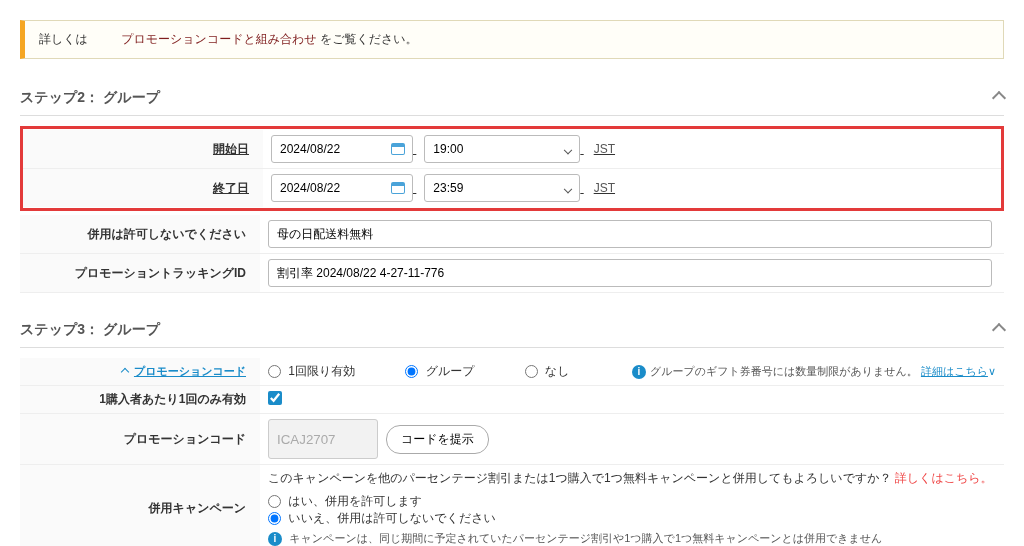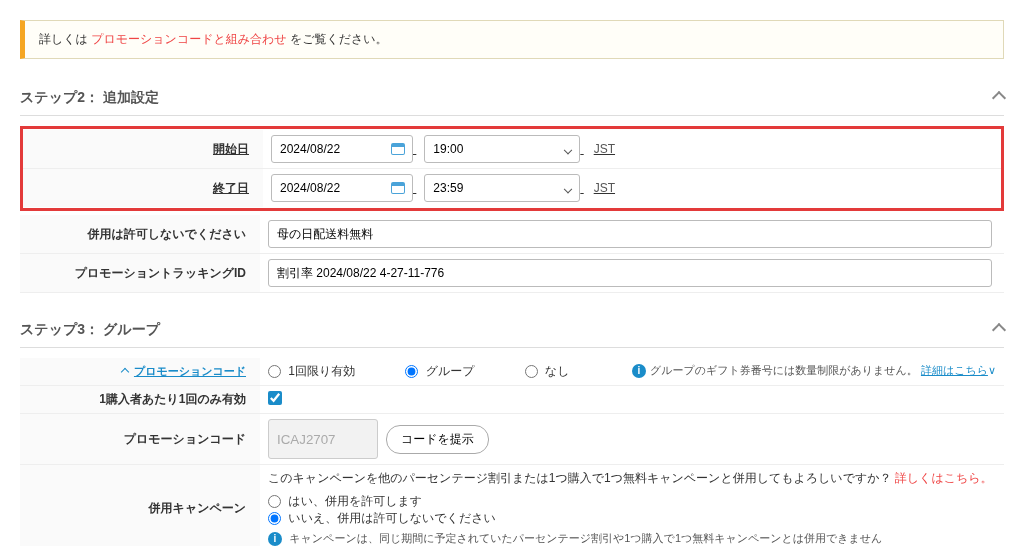--- a/index.html
+++ b/index.html
@@ -11,21 +11,21 @@
       padding: 20px;
     }
     .info-banner {
       border: 1px solid #e0d9b8;
       border-left: 5px solid #f5a623;
       background: #fffef8;
       padding: 10px 14px;
       margin-bottom: 20px;
       font-size: 12px;
     }
-    .info-banner a { color: #ef4444; text-decoration: none; }
+    .info-banner a { color: #7f1d1d; text-decoration: none; margin-left: 30px; }
     .section-header {
       display: flex;
       justify-content: space-between;
       align-items: center;
       padding: 10px 0 8px;
       border-bottom: 1px solid #ddd;
       cursor: pointer;
       margin-bottom: 10px;
     }
     .section-title { font-size: 14px; font-weight: bold; color: #555; }
@@ -130,41 +130,41 @@
     .btn-outline {
       border: 1px solid #aaa;
       background: #fff;
       border-radius: 14px;
       padding: 5px 14px;
       font-size: 12px;
       cursor: pointer;
     }
     .radio-flex {
       display: flex;
-      align-items: flex-start;
+      align-items: center;
       gap: 15px;
     }
     .radio-flex .rgroup { display: flex; gap: 20px; flex: 0 0 auto; }
     .radio-flex .rgroup label { margin-right: 30px; }
     .radio-note { margin-left: auto; font-size: 11px; color: #555; display: flex; align-items: center; }
     .value-cell-inner { display: flex; align-items: center; gap: 8px; }
     .section { margin-bottom: 18px; }
   </style>
 </head>
 <body>
 
 <div class="info-banner">
   <span>詳しくは </span>
   <a href="#" class="link">プロモーションコードと組み合わせ</a>
   <span> をご覧ください。</span>
 </div>
 
 <div class="section">
   <div class="section-header">
-    <span class="section-title">ステップ2： 追加設定</span>
+    <span class="section-title">ステップ2： グループ</span>
     <span class="chevron"></span>
   </div>
 
   <div class="highlight-box">
     <table class="form-table">
       <tbody>
           <tr>
         <td class="label-cell">開始日</td>
         <td class="value-cell">
           <span class="date-wrap">

